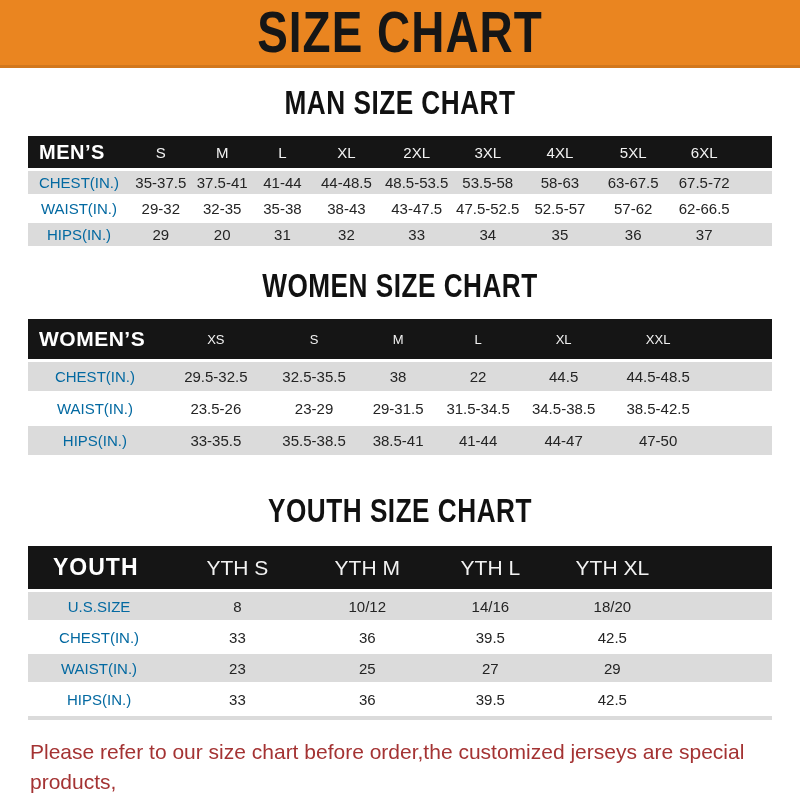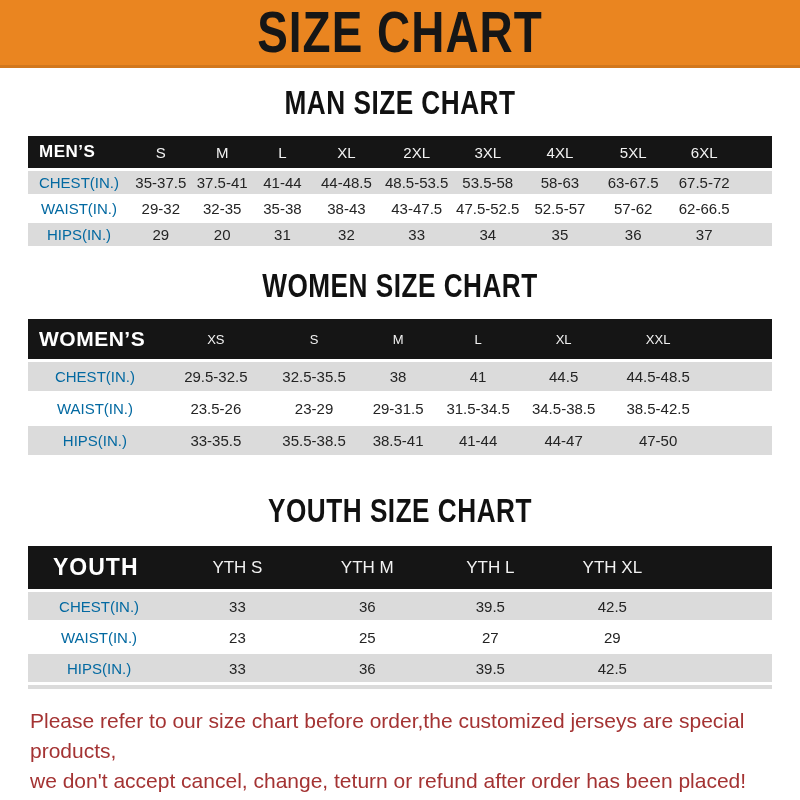--- a/index.html
+++ b/index.html
@@ -46,28 +46,28 @@
   .size-table th.hdr-label{
     text-align:left;padding-left:11px;font-weight:bold;color:#ffffff;
   }
   .size-table tbody td{
     text-align:center;font-size:15px;color:#242424;background:#ffffff;
   }
   .size-table tbody tr:nth-child(odd) td{background:var(--row-gray);}
   .size-table td.row-label{font-size:15px;color:#0369a1;}
 
   .men thead th{height:32px;font-size:15px;}
-  .men th.hdr-label{font-size:17px;letter-spacing:0.5px;}
+  .men th.hdr-label{font-size:20px;letter-spacing:0.5px;}
   .men tbody td{height:23px;}
 
   .women thead th{height:40px;font-size:13px;}
   .women th.hdr-label{font-size:21px;letter-spacing:0.5px;}
   .women tbody td{height:29px;}
 
-  .youth thead th{height:43px;font-size:17px;}
+  .youth thead th{height:43px;font-size:21px;}
   .youth th.hdr-label{font-size:23px;letter-spacing:1px;padding-left:25px;}
   .youth tbody td{height:28px;}
   .youth{border-bottom:4px solid var(--row-gray);}
 
   .footer{margin-top:17px;padding-left:30px;}
   .footer p{
     margin:0;font-size:21px;line-height:1.42;color:var(--footer-red);
     font-weight:normal;
   }
 </style>
@@ -179,21 +179,21 @@
             <th>XXL</th>
             <th></th>
           </tr>
         </thead>
         <tbody>
           <tr>
             <td class="row-label">CHEST(IN.)</td>
             <td>29.5-32.5</td>
             <td>32.5-35.5</td>
             <td>38</td>
-            <td>41</td>
+            <td>22</td>
             <td>44.5</td>
             <td>44.5-48.5</td>
             <td></td>
           </tr>
           <tr>
             <td class="row-label">WAIST(IN.)</td>
             <td>23.5-26</td>
             <td>23-29</td>
             <td>29-31.5</td>
             <td>31.5-34.5</td>
@@ -231,20 +231,28 @@
             <th class="hdr-label">YOUTH</th>
             <th>YTH S</th>
             <th>YTH M</th>
             <th>YTH L</th>
             <th>YTH XL</th>
             <th></th>
           </tr>
         </thead>
         <tbody>
           <tr>
+            <td class="row-label">U.S.SIZE</td>
+            <td>8</td>
+            <td>10/12</td>
+            <td>14/16</td>
+            <td>18/20</td>
+            <td></td>
+          </tr>
+          <tr>
             <td class="row-label">CHEST(IN.)</td>
             <td>33</td>
             <td>36</td>
             <td>39.5</td>
             <td>42.5</td>
             <td></td>
           </tr>
           <tr>
             <td class="row-label">WAIST(IN.)</td>
             <td>23</td>

